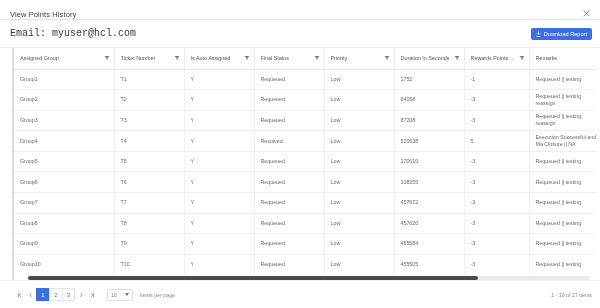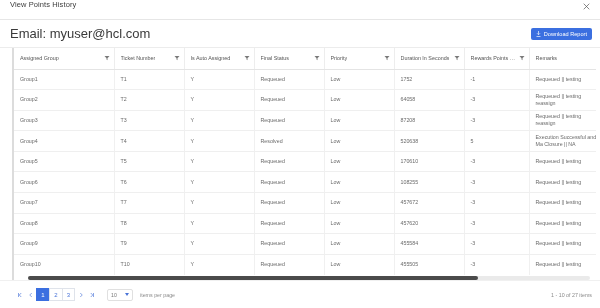--- a/index.html
+++ b/index.html
@@ -14,21 +14,21 @@
     width: 600px; height: 308px;
     background: #fff;
     display: flex; flex-direction: column;
     position: relative;
   }
 
   
   .titlebar {
     height: 20px;
     flex: 0 0 20px;
-    display: flex; align-items: flex-start;
+    display: flex; align-items: flex-end;
     padding: 0 8px 0 10px;
     border-bottom: 1px solid #e6e6e6;
     background: #fff;
     gap: 44px;
   }
   .title-text {
     font-size: 7.5px;
     color: #3c3c3c;
     letter-spacing: .1px;
     flex: 1;
@@ -45,23 +45,24 @@
   
   .subbar {
     height: 28px;
     flex: 0 0 28px;
     display: flex; align-items: center;
     padding: 0 8px 0 10px;
     border-bottom: 1px solid #ececec;
     background: #fff;
   }
   .email-text {
-    font-size: 13px;
+    font-size: 10px;
     color: #3a3a3a;
     flex: 1;
+    font-family: Liberation Mono, monospace;
   }
   .download-btn {
     background: #3b6fe0;
     color: #fff;
     font-size: 5.6px;
     height: 12px;
     border-radius: 2px;
     display: inline-flex; align-items: center;
     gap: 2.5px;
     padding: 0 5px;

